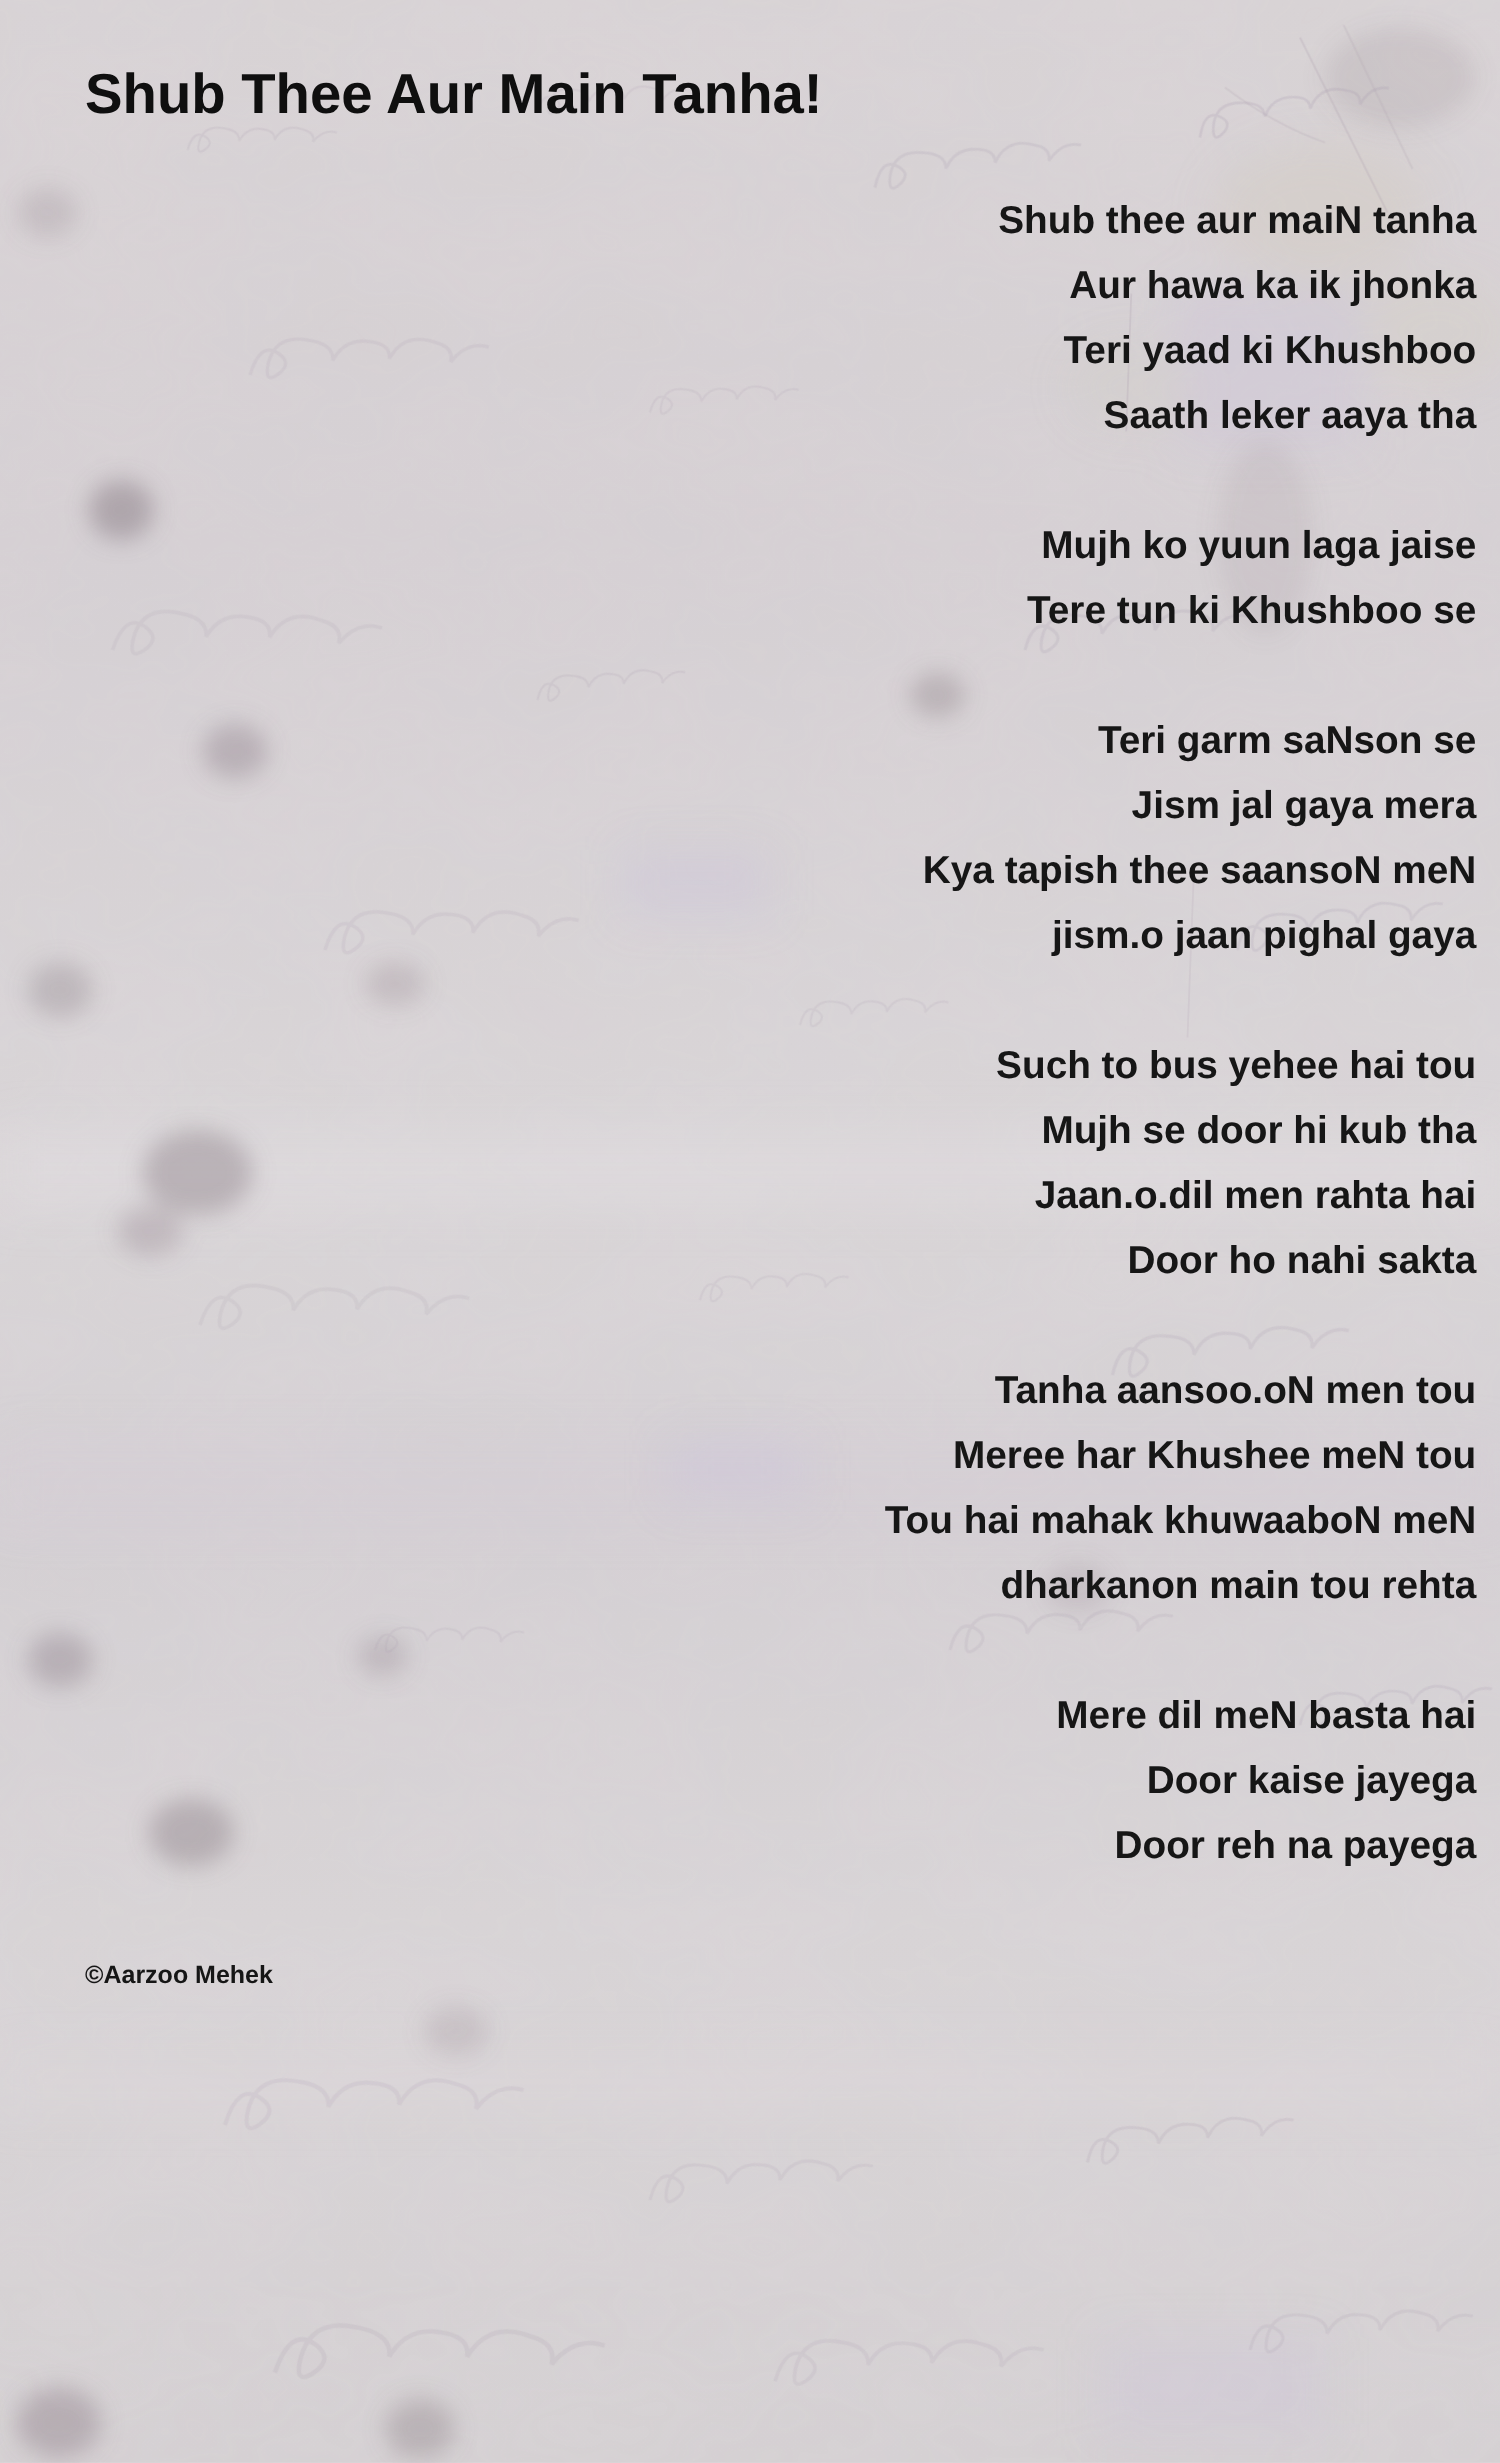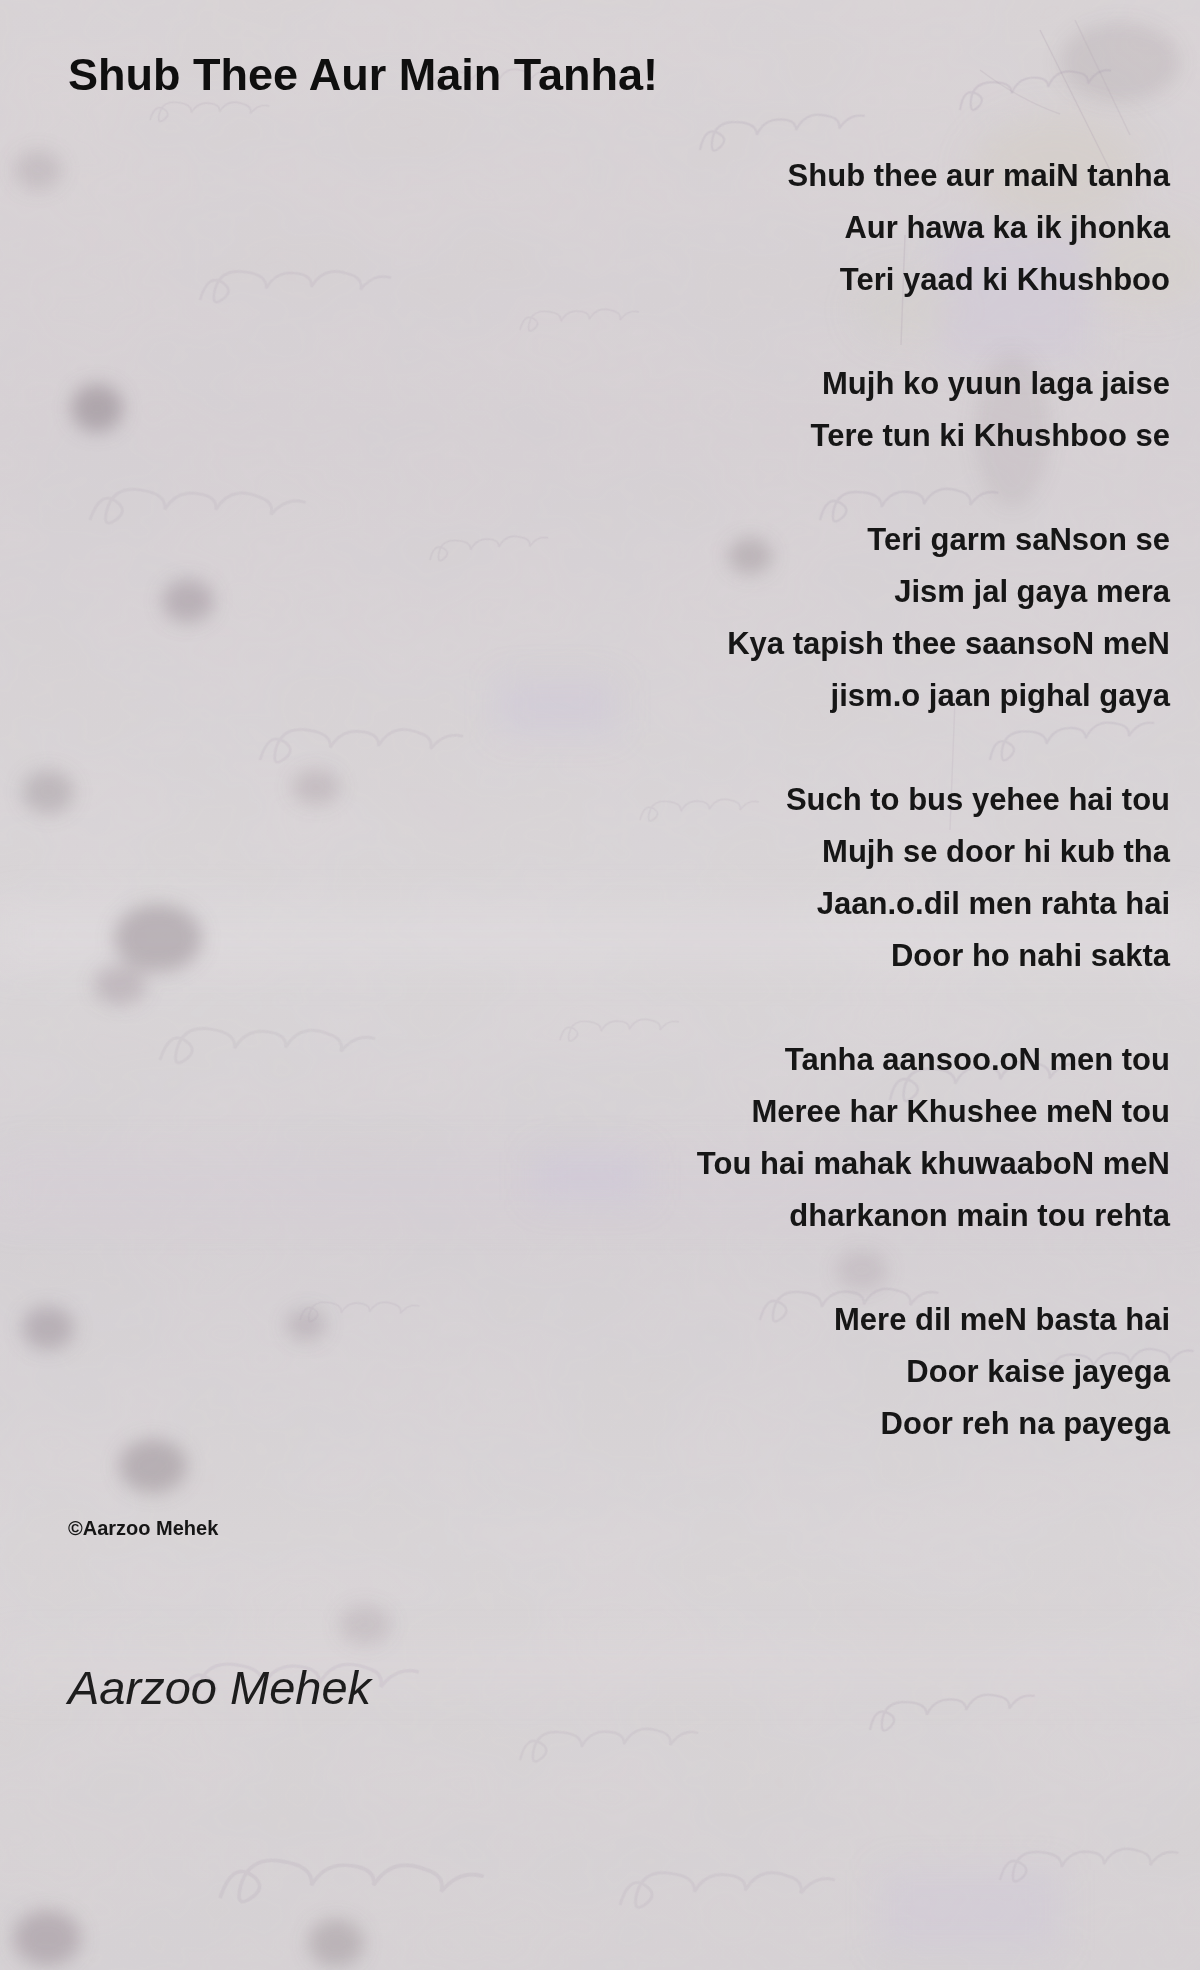--- a/index.html
+++ b/index.html
@@ -20,21 +20,21 @@
   }
   .texture {
     position: absolute;
     left: 0; top: 0;
     width: 1200px; height: 1970px;
     display: block;
     pointer-events: none;
   }
   .content {
     position: absolute;
-    left: 68px; top: 0; right: 30px;
+    left: 68px; top: 0; right: 19px;
     color: #161616;
   }
   .title {
     margin: 52px 0 0 0;
     font-size: 45px;
     line-height: 46px;
     font-weight: 700;
     color: #0f0f0f;
     letter-spacing: 0px;
     white-space: nowrap;
@@ -164,20 +164,21 @@
   </svg>
 
   <div class="content">
 
     <h1 class="title">Shub Thee Aur Main Tanha!</h1>
 
     <div class="stanza">
       <div class="line">Shub thee aur maiN tanha</div>
       <div class="line">Aur hawa ka ik jhonka</div>
       <div class="line">Teri yaad ki Khushboo</div>
+      <div class="line">Saath leker aaya tha</div>
     </div>
 
     <div class="stanza">
       <div class="line">Mujh ko yuun laga jaise</div>
       <div class="line">Tere tun ki Khushboo se</div>
     </div>
 
     <div class="stanza">
       <div class="line">Teri garm saNson se</div>
       <div class="line">Jism jal gaya mera</div>
@@ -200,16 +201,15 @@
     </div>
 
     <div class="stanza">
       <div class="line">Mere dil meN basta hai</div>
       <div class="line">Door kaise jayega</div>
       <div class="line">Door reh na payega</div>
     </div>
 
     <div class="copyright">©Aarzoo Mehek</div>
 
-    <div class="signature">Aarzoo Mehek</div>
 
   </div>
 </div>
 
 </body></html>

